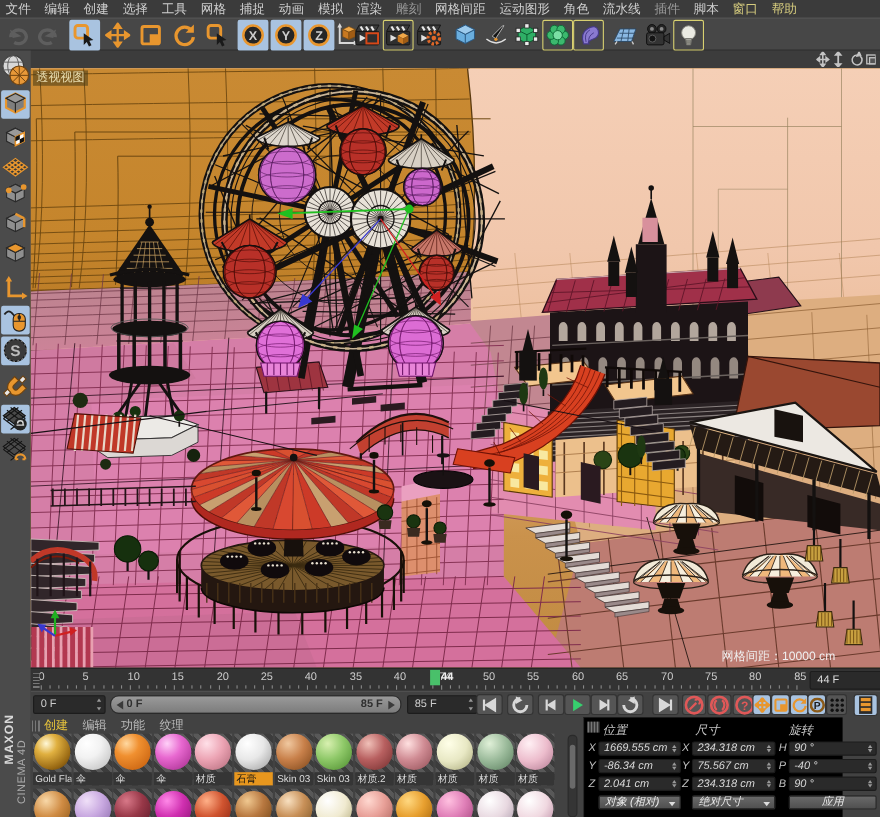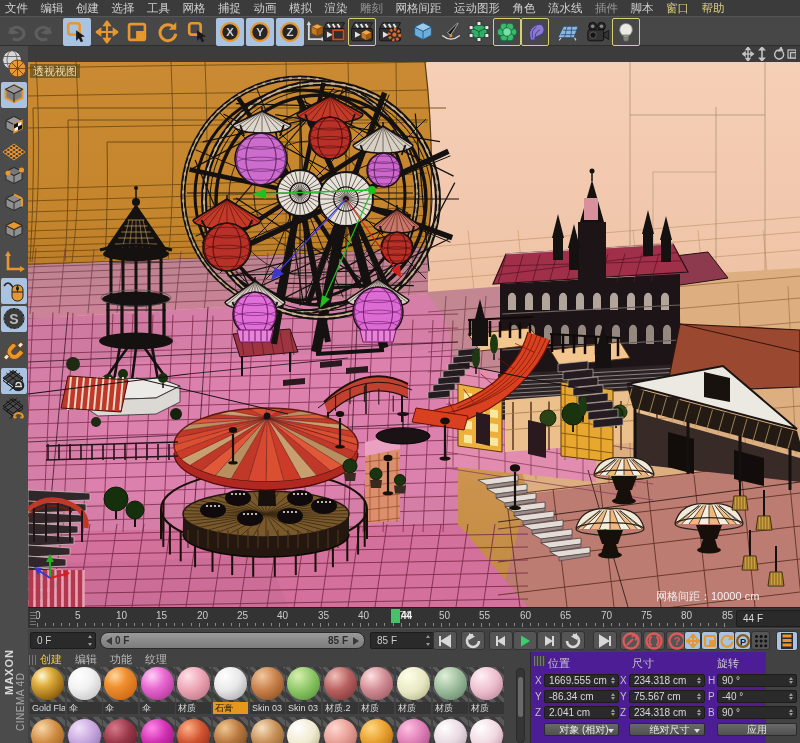--- a/index.html
+++ b/index.html
@@ -64,29 +64,29 @@
   border-radius:50%; }
 .mat .lbl { position:absolute; left:0; bottom:0; width:35px; height:12px;
   background:#353535; color:#ddd; font-size:9px; line-height:12px;
   padding-left:2px; overflow:hidden; white-space:nowrap; }
 .mat .lbl.hl { background:#e8971e; color:#111; }
 .mat2 { position:absolute; width:35px; height:31px;
   background:repeating-linear-gradient(45deg,#585858 0 4px,#3c3c3c 4px 8px); }
 .mat2 .ball { position:absolute; left:1px; top:2px; width:33px; height:33px;
   border-radius:50%; }
 #coord { position:absolute; left:502px; top:0; width:236px; height:91px;
-  background:#4c1d95; border-left:1px solid #2a2a2a; font-size:10px; color:#ccc; }
+  background:#000000; border-left:1px solid #2a2a2a; font-size:10px; color:#ccc;font-style:italic; }
 #coord .hdr { position:absolute; top:4px; font-size:11px; color:#c8c8c8; }
 .cfield { position:absolute; height:13px; background:#2a2a2a;
   border:1px solid #1c1c1c; border-radius:2px; color:#d8d8d8; font-size:10px;
   line-height:11px; padding-left:4px; }
 .clabel { position:absolute; font-size:10px; color:#c0c0c0; }
 .cdrop { position:absolute; height:13px; background:linear-gradient(#6a6a6a,#4f4f4f);
   border:1px solid #2a2a2a; border-radius:2px; color:#e8e8e8; font-size:10px;
-  line-height:12px; padding-left:5px;text-align:center; }
+  line-height:12px; padding-left:5px; }
 </style>
 </head>
 <body>
 <div id="app">
   <div id="menubar" class="abs">
     <span>文件</span>
       <span>编辑</span>
       <span>创建</span>
       <span>选择</span>
       <span>工具</span>

